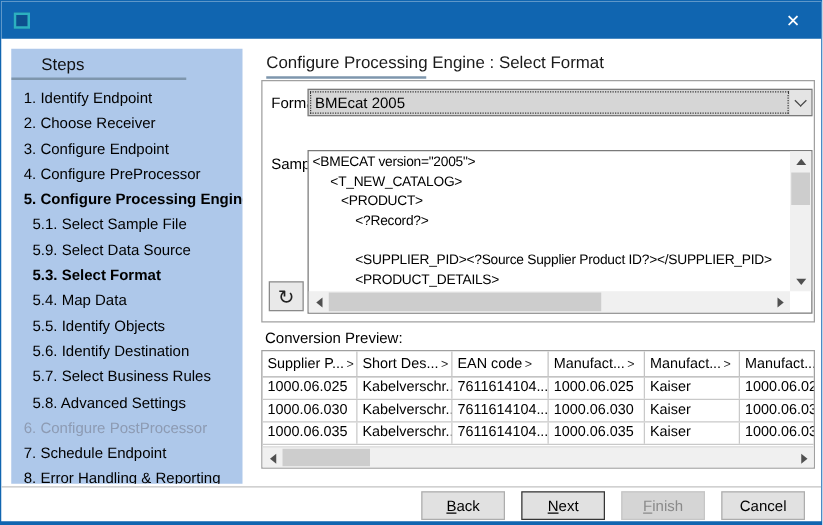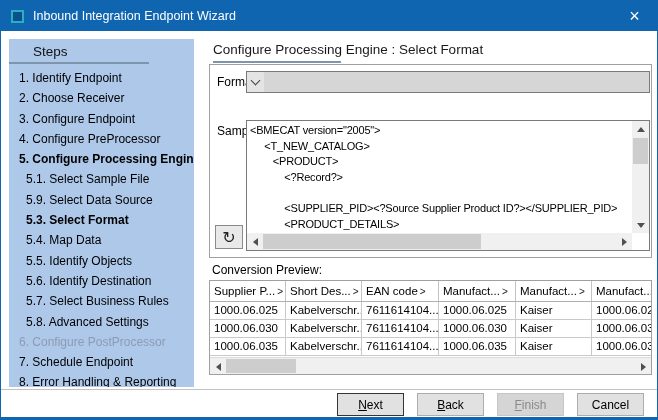--- a/index.html
+++ b/index.html
@@ -78,21 +78,20 @@
   .btn.default { border-color:#353535; }
   .btn:disabled { background:#d5d5d5; border-color:#c6c6c6; color:#8a8a8a; }
 </style>
 </head>
 <body>
 
 <div class="window">
 
   <div class="titlebar">
     <span class="app-icon"></span>
-    <span class="titlebar-title">Inbound Integration Endpoint Wizard</span>
     <span class="close-btn">×</span>
   </div>
 
   <div class="sidebar">
     <div class="steps-header">Steps</div>
     <div class="steps-underline"></div>
     <div id="steps-list">
         <div class="step">1. Identify Endpoint</div>
         <div class="step">2. Choose Receiver</div>
         <div class="step">3. Configure Endpoint</div>
@@ -111,20 +110,21 @@
         <div class="step">8. Error Handling &amp; Reporting</div>
       </div>
   </div>
 
   <div class="main-title">Configure Processing Engine : Select Format</div>
   <div class="main-underline"></div>
 
   <div class="panel1">
     <span class="format-label">Format</span>
     <div class="combo">
+      <div class="combo-inner">BMEcat 2005</div>
       <div class="combo-arrow-zone">
         <span class="chev"></span>
       </div>
     </div>
     <span class="sample-label">Sample</span>
 
     <div class="sample-box">
       <div class="sample-text" id="sample-text">&lt;BMECAT version="2005"&gt;
      &lt;T_NEW_CATALOG&gt;
         &lt;PRODUCT&gt;
@@ -217,19 +217,19 @@
         </span>
       <span class="hthumb" style="left:16px;width:70px"></span>
       <span class="sb-btn h" style="right:0">
           <span class="arr arr-right"></span>
         </span>
     </div>
   </div>
 
   <div class="sep"></div>
   <div class="btnrow" id="btnrow">
+      <button class="btn"><u>B</u>ack</button>
       <button class="btn default"><u>N</u>ext</button>
-      <button class="btn"><u>B</u>ack</button>
       <button class="btn" disabled=""><u>F</u>inish</button>
       <button class="btn">Cancel</button>
     </div>
 
 </div>
 
 </body></html>

